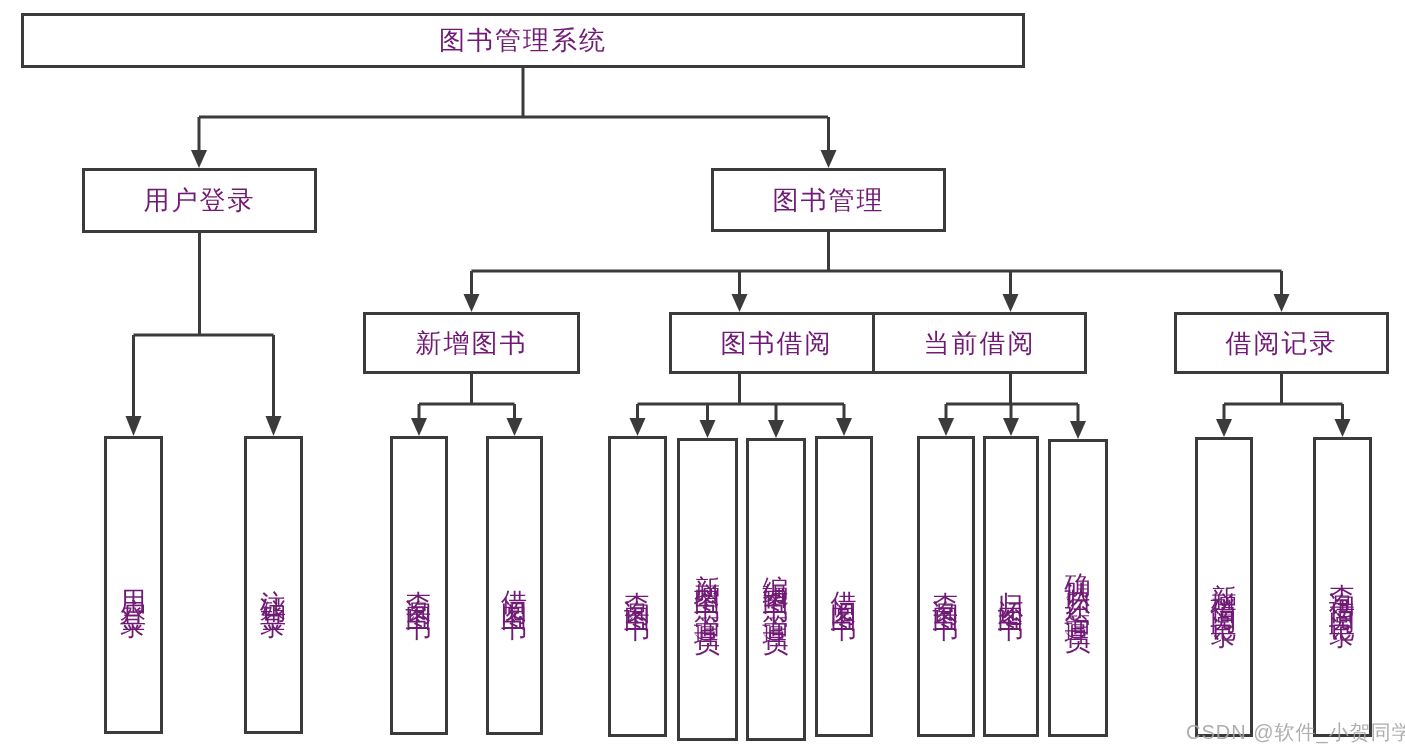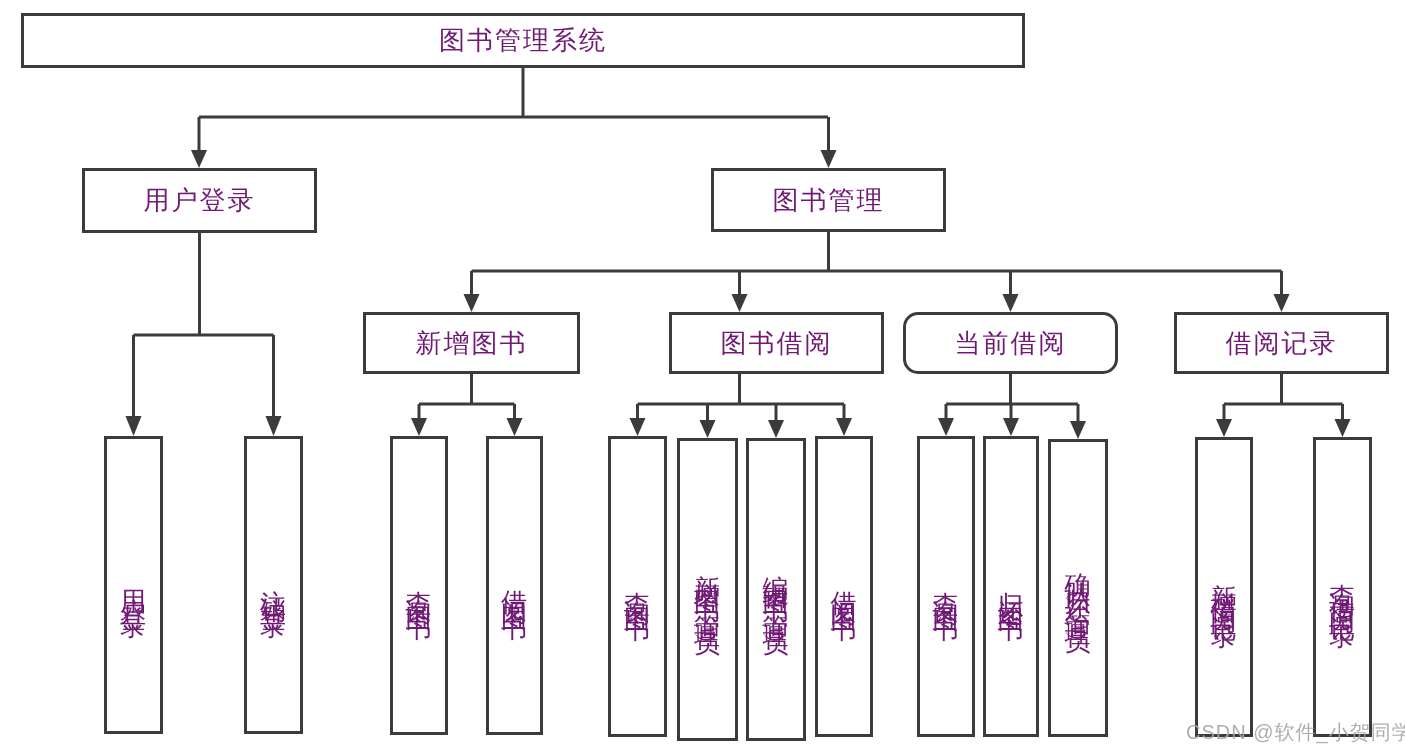--- a/index.html
+++ b/index.html
@@ -126,21 +126,21 @@
   <div class="node" style="left:711px; top:168px; width:235px; height:64px;">
     <span>图书管理</span>
   </div>
 
   <div class="node" style="left:363px; top:312px; width:217px; height:62px;">
     <span>新增图书</span>
   </div>
   <div class="node" style="left:632px; top:312px; width:215px; height:62px;margin-left:37px;">
     <span>图书借阅</span>
   </div>
-  <div class="node" style="left:903px; top:312px; width:215px; height:62px;border-radius:15px;">
+  <div class="node" style="left:872px; top:312px; width:215px; height:62px;">
     <span>当前借阅</span>
   </div>
   <div class="node" style="left:1174px; top:312px; width:215px; height:62px;">
     <span>借阅记录</span>
   </div>
 
   <div class="node leaf" style="left:104px; top:436px; width:59px; height:298px;">
     <span>用户登录</span>
   </div>
   <div class="node leaf" style="left:244px; top:436px; width:59px; height:298px;">

